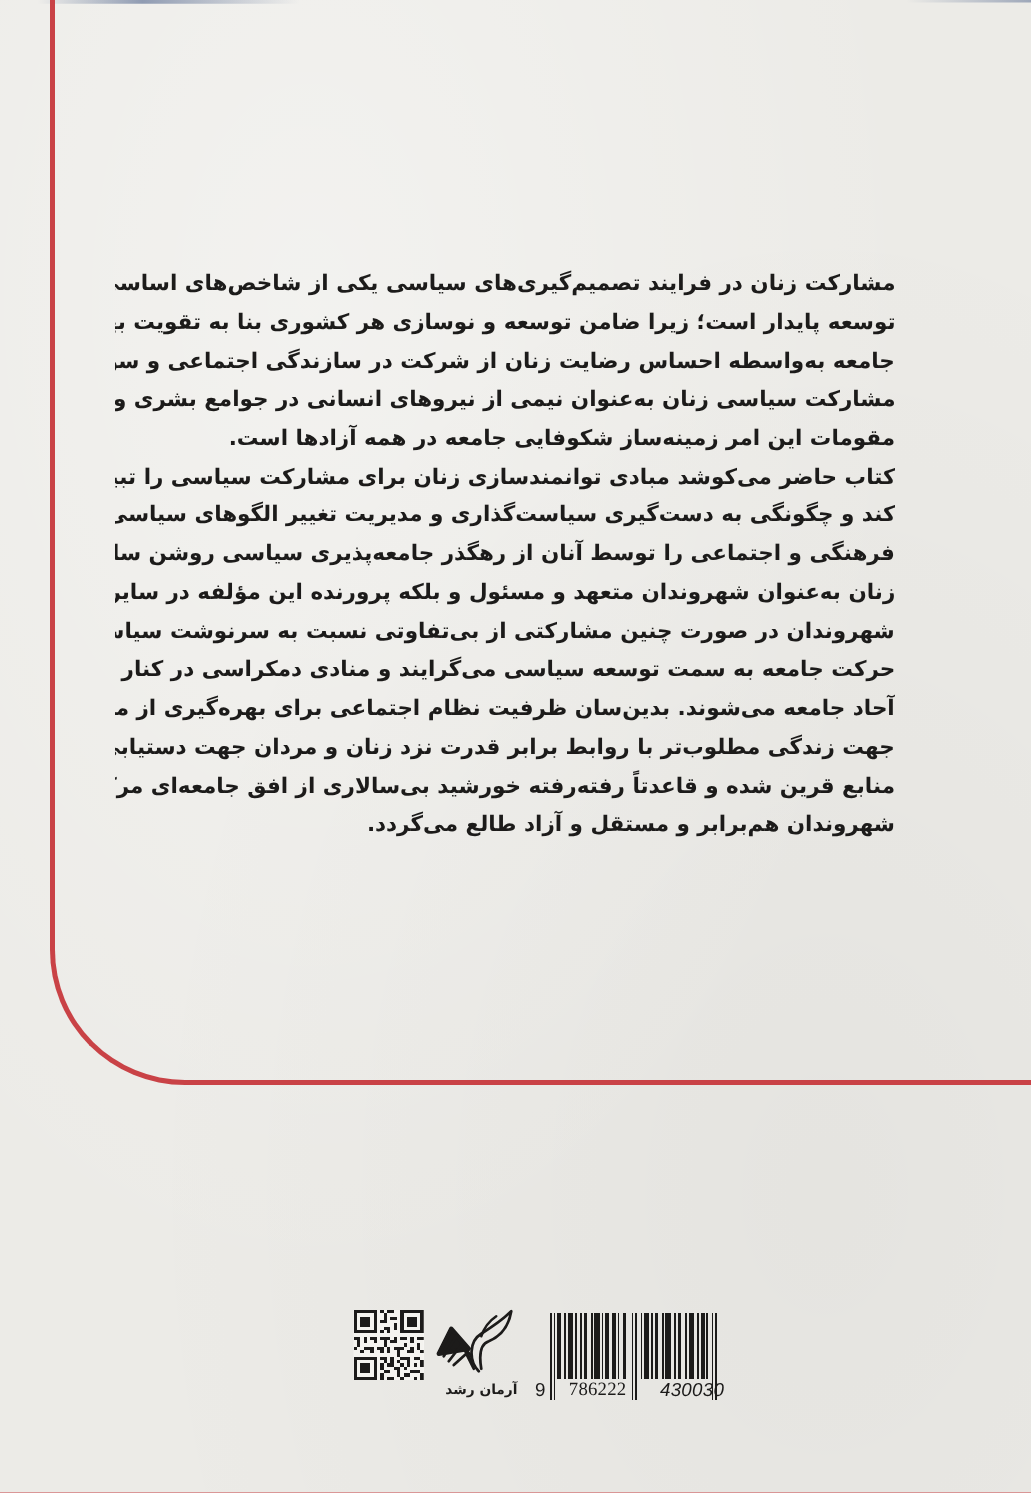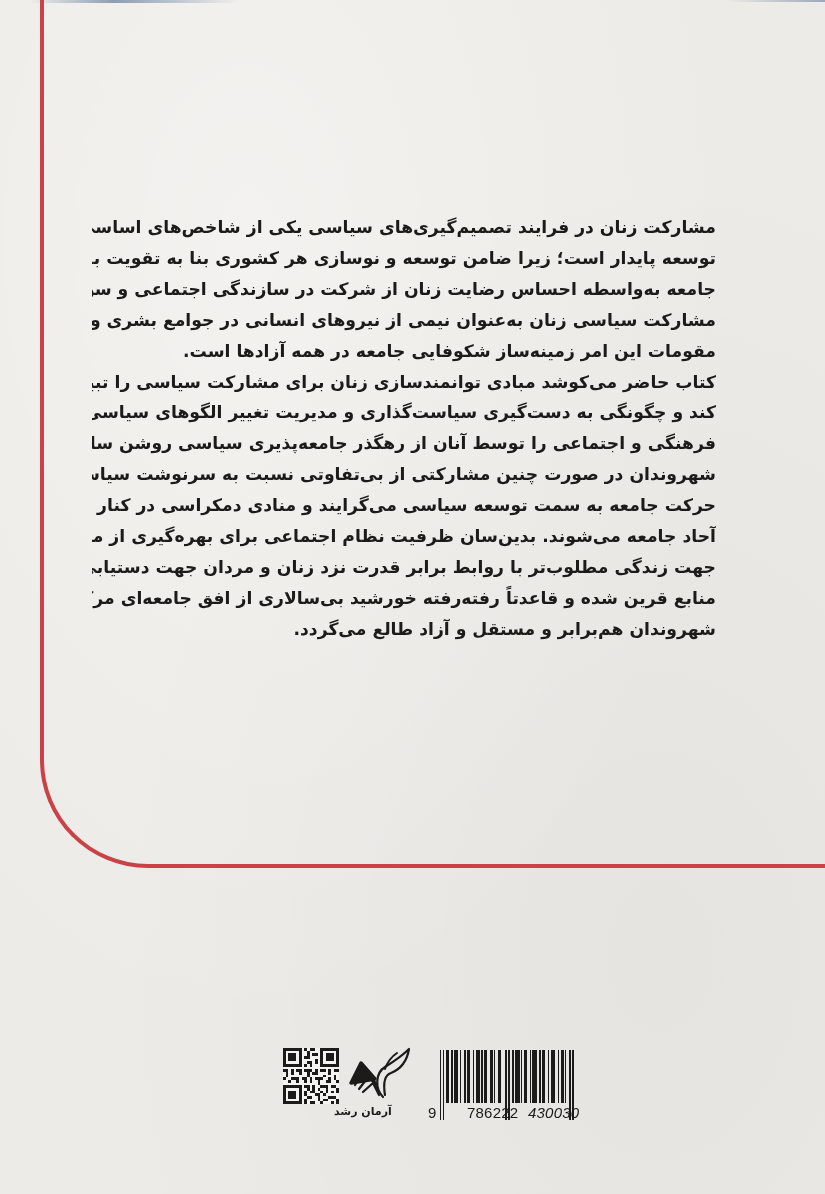--- a/index.html
+++ b/index.html
@@ -87,21 +87,21 @@
       top: 1045px;
       width: 70px;
       height: 60px;
     }
     .publisher-logo svg { width: 100%; height: 100%; display: block; }
     .publisher-name {
       position: absolute;
       left: 334px;
       top: 1105px;
       width: 80px;
-      text-align: left;
+      text-align: right;
       direction: rtl;
       font-family: "DejaVu Sans", sans-serif;
       font-size: 11px;
       font-weight: bold;
       color: #1c1b1a;
       letter-spacing: 0.5px;
     }
     .barcode {
       position: absolute;
       left: 440px;
@@ -112,41 +112,42 @@
     .barcode svg { display: block; width: 100%; height: 100%; }
     .barcode-digits {
       position: absolute;
       top: 1104px;
       font-family: "Liberation Sans", sans-serif;
       font-size: 15px;
       color: #1c1b1a;
       letter-spacing: 0.2px;
     }
     .digit-lead { left: 428px; }
-    .digit-group1 { left: 467px; }
+    .digit-group1 { left: 455px; font-family: Liberation Serif, serif; }
     .digit-group2 { left: 528px; font-style: italic; }
   </style>
 </head>
 <body>
 
 <div class="paper-texture"></div>
 <div class="top-edge"></div>
 <div class="top-edge-right"></div>
 
 <div class="red-frame"></div>
 
 <div class="body-text">
   <span class="line">مشارکت زنان در فرایند تصمیم‌گیری‌های سیاسی یکی از شاخص‌های اساسی</span>
   <span class="line">توسعه پایدار است؛ زیرا ضامن توسعه و نوسازی هر کشوری بنا به تقویت بهره‌وری</span>
   <span class="line">جامعه به‌واسطه احساس رضایت زنان از شرکت در سازندگی اجتماعی و سوق دادن</span>
   <span class="line">مشارکت سیاسی زنان به‌عنوان نیمی از نیروهای انسانی در جوامع بشری و تقویت</span>
   <span class="line last">مقومات این امر زمینه‌ساز شکوفایی جامعه در همه آزاد‌ها است.</span>
   <span class="line">کتاب حاضر می‌کوشد مبادی توانمندسازی زنان برای مشارکت سیاسی را تبیین</span>
   <span class="line">کند و چگونگی به دست‌گیری سیاست‌گذاری و مدیریت تغییر الگوهای سیاسی،</span>
   <span class="line">فرهنگی و اجتماعی را توسط آنان از رهگذر جامعه‌پذیری سیاسی روشن سازد.</span>
+  <span class="line">زنان به‌عنوان شهروندان متعهد و مسئول و بلکه پرورنده این مؤلفه در سایر</span>
   <span class="line">شهروندان در صورت چنین مشارکتی از بی‌تفاوتی نسبت به سرنوشت سیاسی و</span>
   <span class="line">حرکت جامعه به سمت توسعه سیاسی می‌گرایند و منادی دمکراسی در کنار سایر</span>
   <span class="line">آحاد جامعه می‌شوند. بدین‌سان ظرفیت نظام اجتماعی برای بهره‌گیری از منابع در</span>
   <span class="line">جهت زندگی مطلوب‌تر با روابط برابر قدرت نزد زنان و مردان جهت دستیابی به</span>
   <span class="line">منابع قرین شده و قاعدتاً رفته‌رفته خورشید بی‌سالاری از افق جامعه‌ای مرکب از</span>
   <span class="line last">شهروندان هم‌برابر و مستقل و آزاد طالع می‌گردد.</span>
 </div>
 
 <div class="qr-code">
   <svg viewBox="0 0 21 21" shape-rendering="crispEdges">

